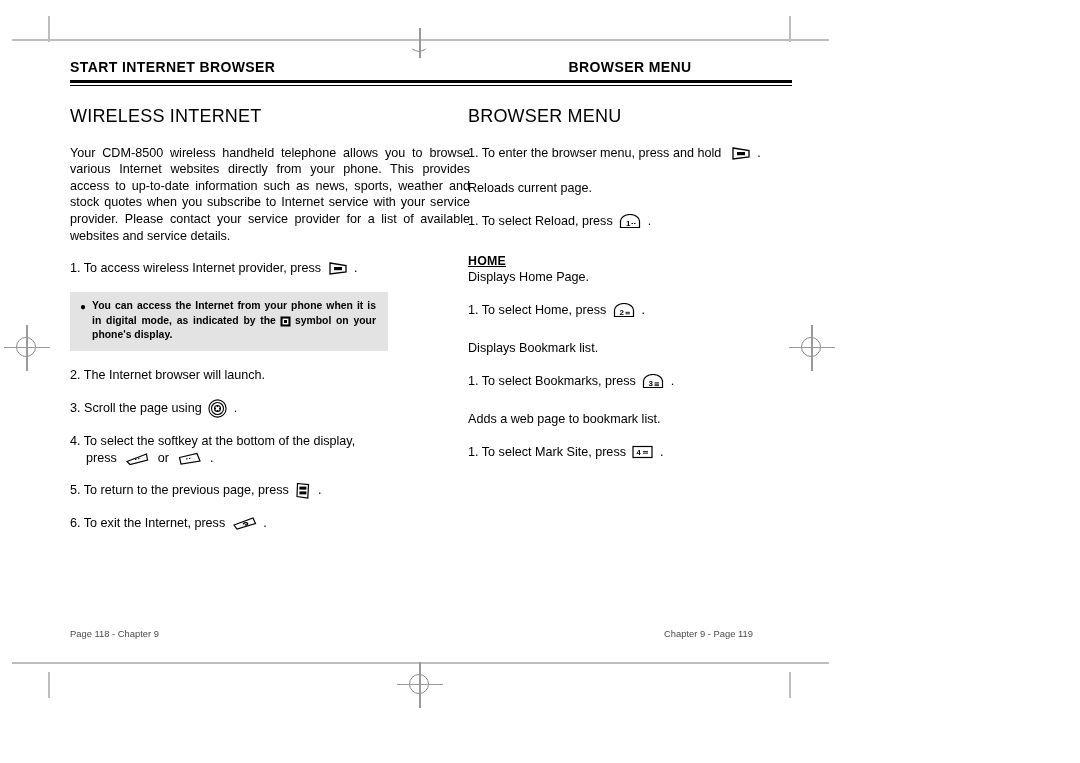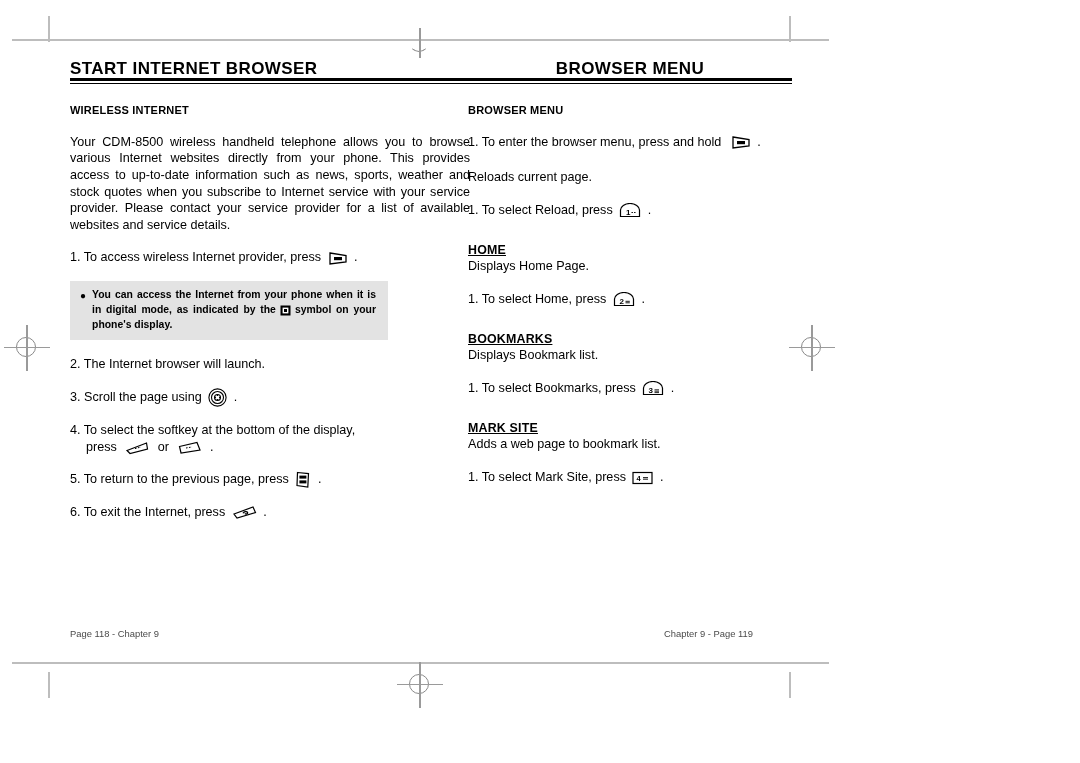--- a/index.html
+++ b/index.html
@@ -55,40 +55,41 @@
   .page {
     position: absolute;
     top: 60px;
     width: 400px;
   }
   .page-left  { left: 70px; }
   .page-right { left: 468px; }
 
   
   .chapter-title {
-    font-size: 17px;
+    font-size: 14px;
     font-weight: bold;
     letter-spacing: 0.4px;
     line-height: 1.05;
+    padding-bottom: 5px;
     white-space: nowrap;
   }
   .title-left  { text-align: left; }
   .title-right { text-align: center; }
   .double-rule {
     border-top: 3px solid #000;
     border-bottom: 1px solid #000;
     height: 2px;
     margin-bottom: 20px;
   }
   .title-right-block { width: 324px; }
 
   
   .section-heading {
-    font-size: 11px;
-    font-weight: bold;
+    font-size: 18px;
+    font-weight: normal;
     letter-spacing: 0.2px;
     margin-bottom: 18px;
   }
 
   
   .body-par {
     font-size: 12.6px;
     line-height: 16.6px;
     text-align: justify;
     margin: 0 0 16px 0;
@@ -351,38 +352,36 @@
           <path d="M1.5 13.5 L1.5 7 A9.5 6.5 0 0 1 20.5 7 L20.5 13.5 Z" fill="none" stroke="#000" stroke-width="1.2"></path>
           <text x="6.5" y="11.6" font-family="Liberation Sans, sans-serif" font-size="8" font-weight="bold">2</text>
           <path d="M12.5 9.3 L16.8 9.3 M12.5 10.8 L16.8 10.8" stroke="#000" stroke-width="0.9"></path>
         </svg>
       </span>
       <span>.</span>
     </div>
   </div>
 
   <div class="sub-block">
-    <div><span class="sub-heading">BOOKMARKS</span></div>
     <div class="sub-desc">Displays Bookmark list.</div>
     <div class="step" style="margin-bottom:21px;">
       <span>1.</span>
       <span>To select Bookmarks, press</span>
       <span class="key">
         <svg width="22" height="15" viewBox="0 0 22 15">
           <path d="M1.5 13.5 L1.5 7 A9.5 6.5 0 0 1 20.5 7 L20.5 13.5 Z" fill="none" stroke="#000" stroke-width="1.2"></path>
           <text x="6.5" y="11.6" font-family="Liberation Sans, sans-serif" font-size="8" font-weight="bold">3</text>
           <path d="M12.5 8.8 L17 8.8 M12.5 10.2 L17 10.2 M12.5 11.6 L17 11.6" stroke="#000" stroke-width="0.85"></path>
         </svg>
       </span>
       <span>.</span>
     </div>
   </div>
 
   <div class="sub-block">
-    <div><span class="sub-heading">MARK SITE</span></div>
     <div class="sub-desc">Adds a web page to bookmark list.</div>
     <div class="step">
       <span>1.</span>
       <span>To select Mark Site, press</span>
       <span class="key">
         <svg width="21" height="14" viewBox="0 0 21 14">
           <rect x="1" y="1.5" width="19" height="11" fill="none" stroke="#000" stroke-width="1.2"></rect>
           <text x="4.5" y="10" font-family="Liberation Sans, sans-serif" font-size="7.5" font-weight="bold">4</text>
           <path d="M11 6.6 L16 6.6 M11 8.2 L16 8.2" stroke="#000" stroke-width="0.9"></path>
         </svg>

